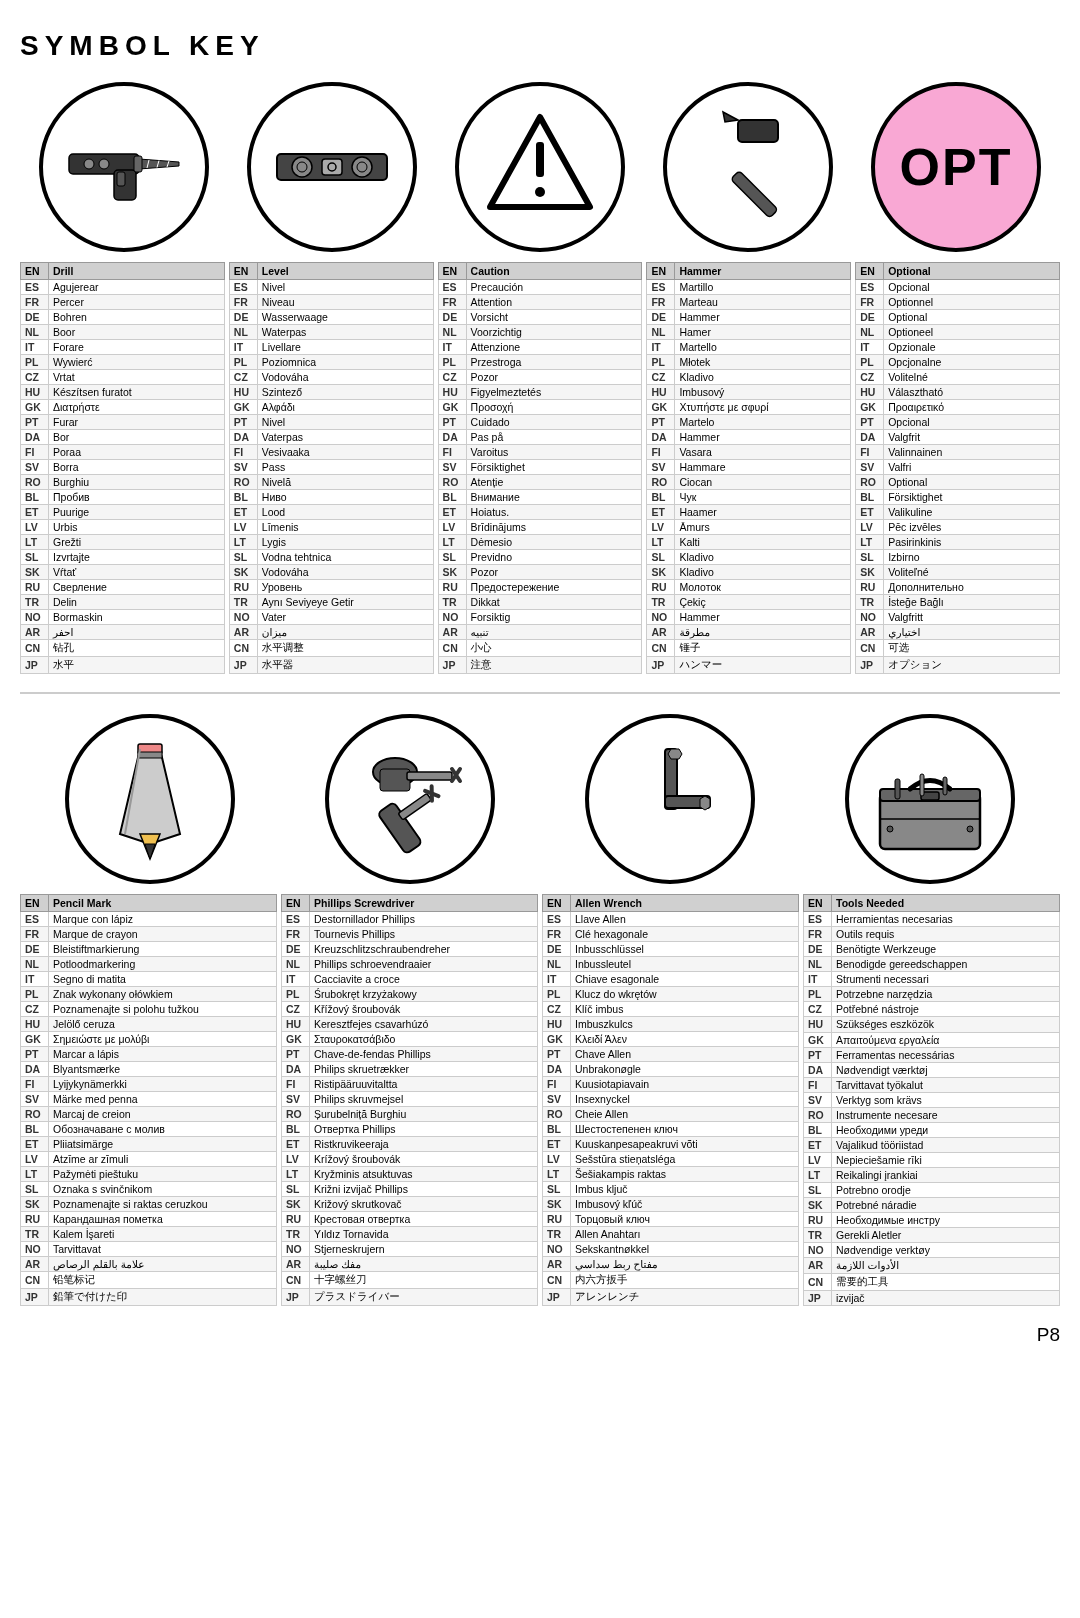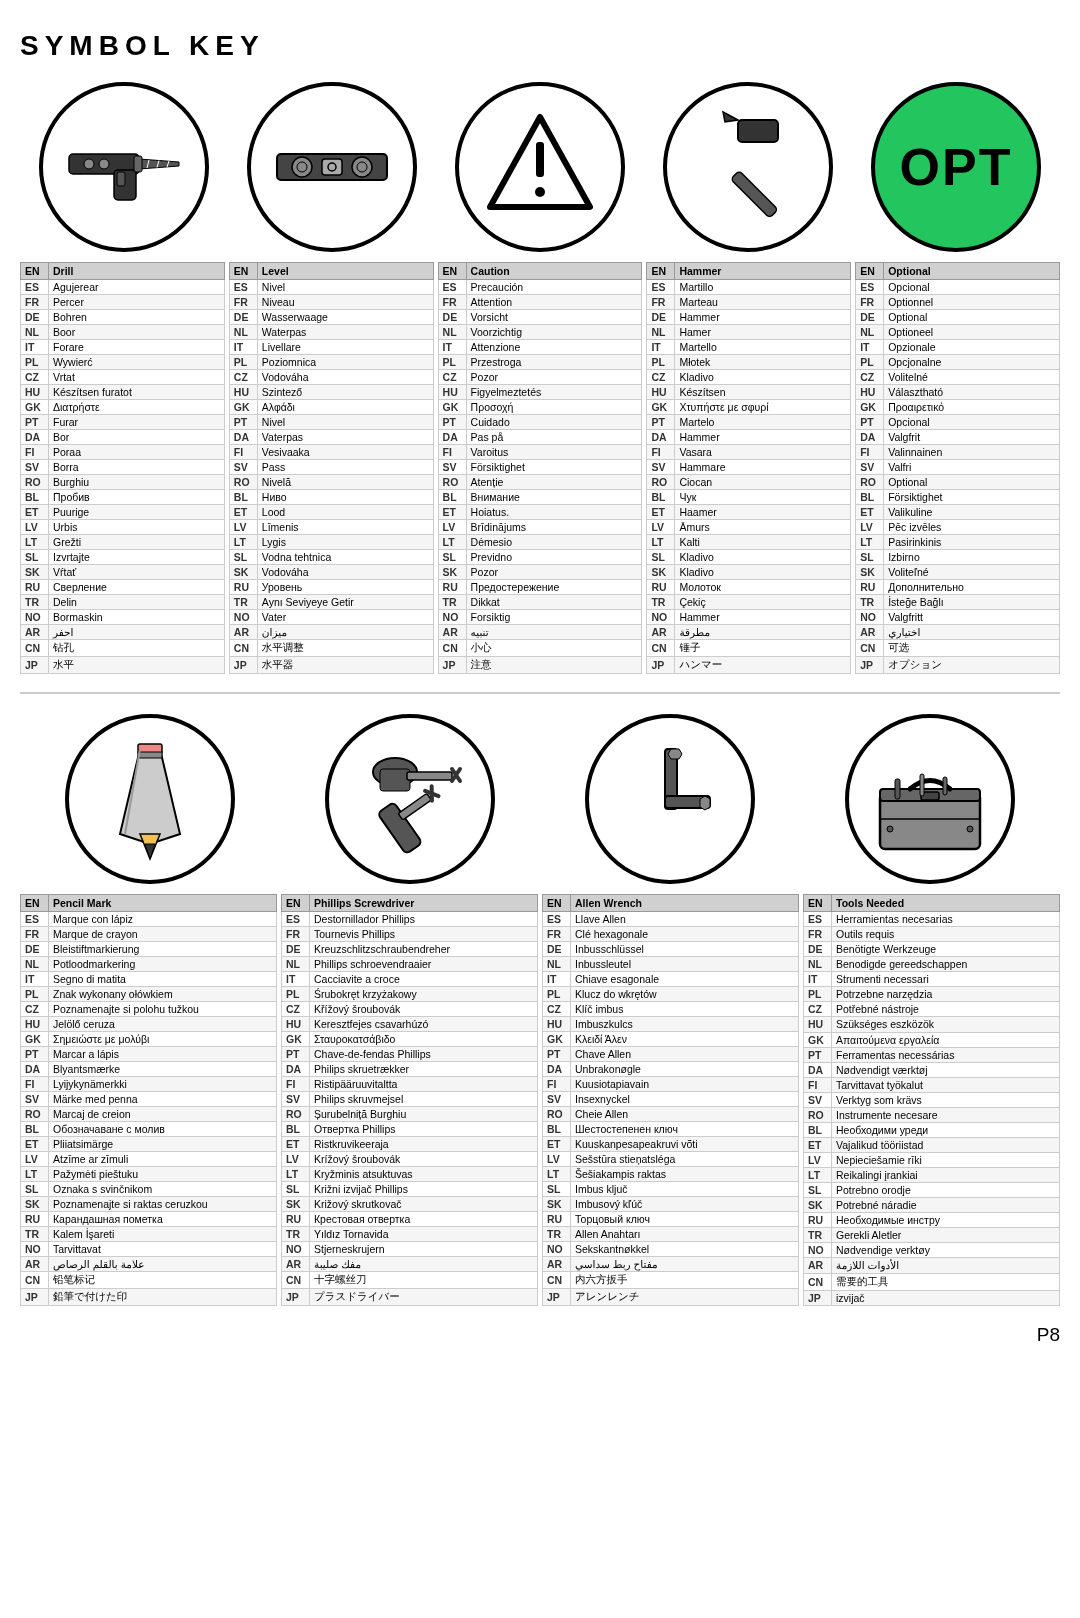--- a/index.html
+++ b/index.html
@@ -41,32 +41,32 @@
       height: 130px;
     }
     .opt-circle {
       width: 170px;
       height: 170px;
       border-radius: 50%;
       border: 4px solid #000;
       display: flex;
       align-items: center;
       justify-content: center;
-      background: #22c55e;
+      background: #f9a8d4;
     }
     .opt-text {
       font-size: 52px;
       font-weight: 900;
       letter-spacing: 2px;
     }
 
     
     .tables-row {
       display: flex;
-      justify-content: flex-end;
+      justify-content: flex-start;
       gap: 4px;
       margin-bottom: 18px;
     }
     .symbol-table {
       border-collapse: collapse;
       font-size: 10.5px;
       flex: 1;
     }
     .symbol-table th {
       background: #d0d0d0;
@@ -547,21 +547,21 @@
         <tr>
           <td class="lang-code">PL</td>
           <td>Młotek</td>
         </tr>
         <tr>
           <td class="lang-code">CZ</td>
           <td>Kladivo</td>
         </tr>
         <tr>
           <td class="lang-code">HU</td>
-          <td>Készítsen</td>
+          <td>Imbusový</td>
         </tr>
         <tr>
           <td class="lang-code">GK</td>
           <td>Χτυπήστε με σφυρί</td>
         </tr>
         <tr>
           <td class="lang-code">PT</td>
           <td>Martelo</td>
         </tr>
         <tr>

